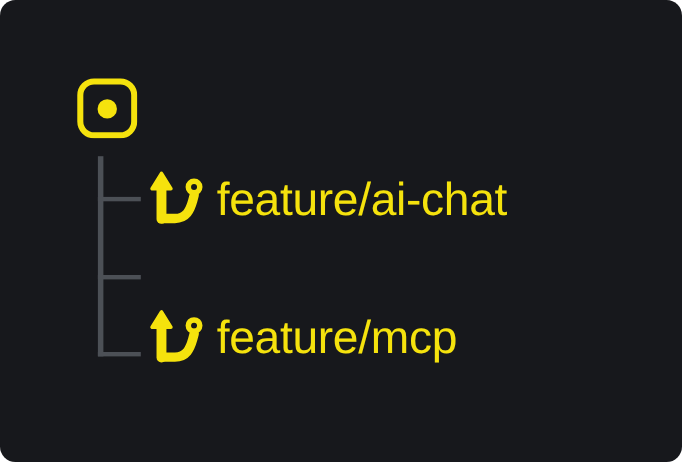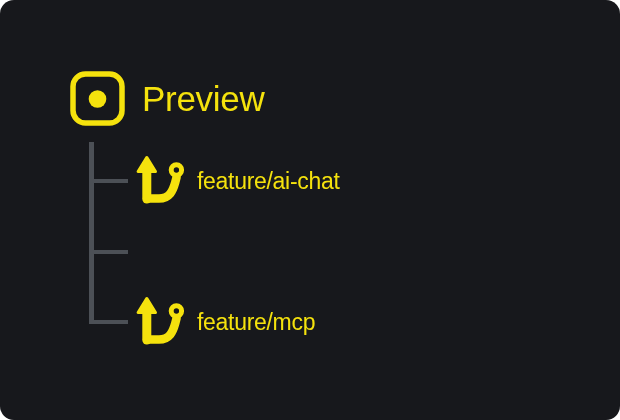--- a/index.html
+++ b/index.html
@@ -72,49 +72,48 @@
   .branch-row {
     position: absolute;
     left: 135px;
     height: 54px;
     display: flex;
     align-items: center;
     cursor: pointer;
   }
   .branch-0 { top: 154px; }
   .branch-1 { top: 224.5px; }
-  .branch-2 { top: 295px; }
+  .branch-2 { top: 280px; }
   .branch-icon {
     width: 50px;
     height: 52px;
     flex: 0 0 auto;
     color: var(--accent);
     display: block;
   }
   .branch-label {
     margin-left: 12px;
     color: var(--accent);
-    font-size: 23px;
+    font-size: 42px;
     font-weight: 400;
     letter-spacing: -0.3px;
     line-height: 1;
     white-space: nowrap;
   }
 </style>
 </head>
 <body>
 
 <div class="panel">
 
   <div class="root-row">
     <svg class="root-icon" viewBox="0 0 55 55" aria-hidden="true">
       <rect x="3" y="3" width="49" height="49" rx="12.5" fill="none" stroke="currentColor" stroke-width="5.5"></rect>
       <circle cx="27.5" cy="28" r="8.8" fill="currentColor"></circle>
     </svg>
-    <span class="root-label">Preview</span>
   </div>
 
   <div class="tree-vline"></div>
   <div class="tree-stub stub-0"></div>
   <div class="tree-stub stub-1"></div>
   <div class="tree-stub stub-2"></div>
 
   <div class="branch-row branch-0">
     <svg class="branch-icon" viewBox="0 0 50 52" aria-hidden="true">
       <path d="M11.8 15 L11.8 44" fill="none" stroke="currentColor" stroke-width="9" stroke-linecap="round"></path>

